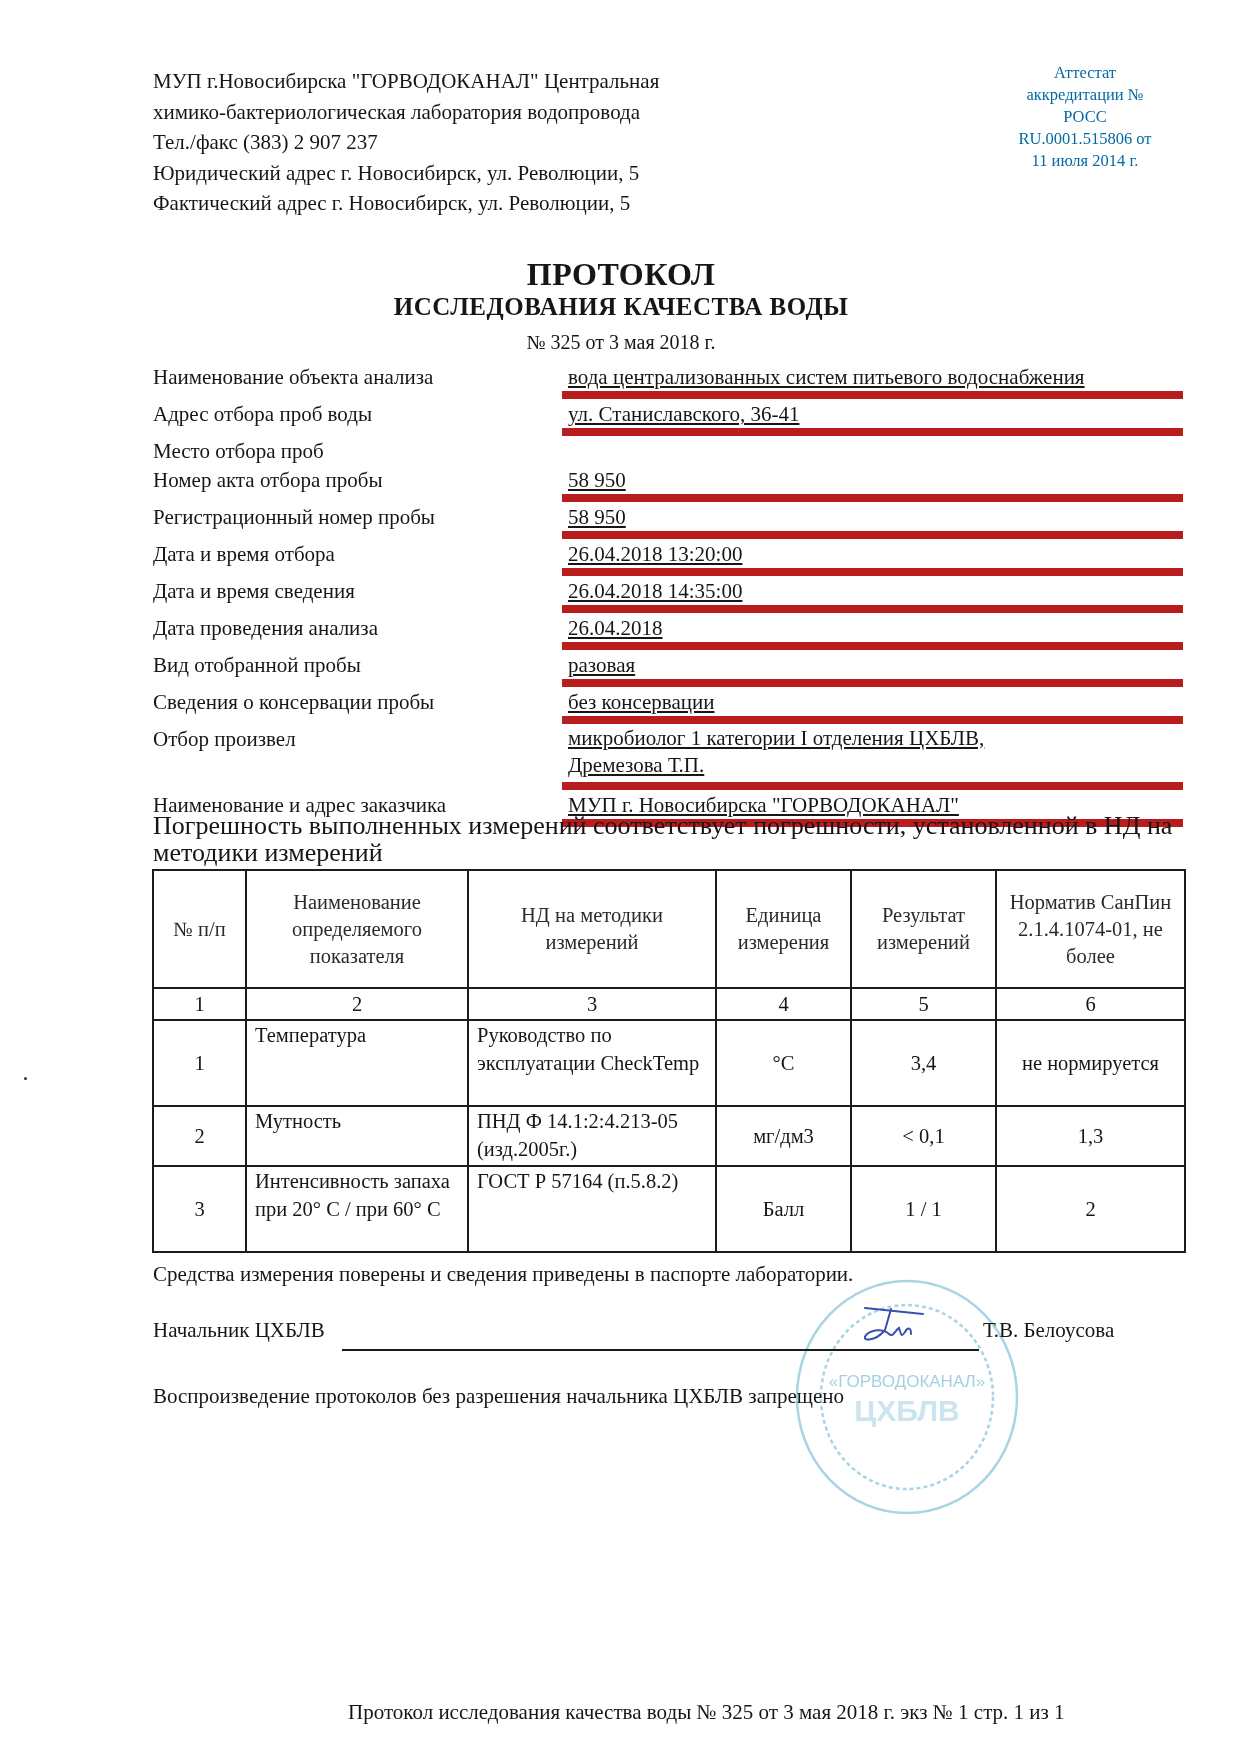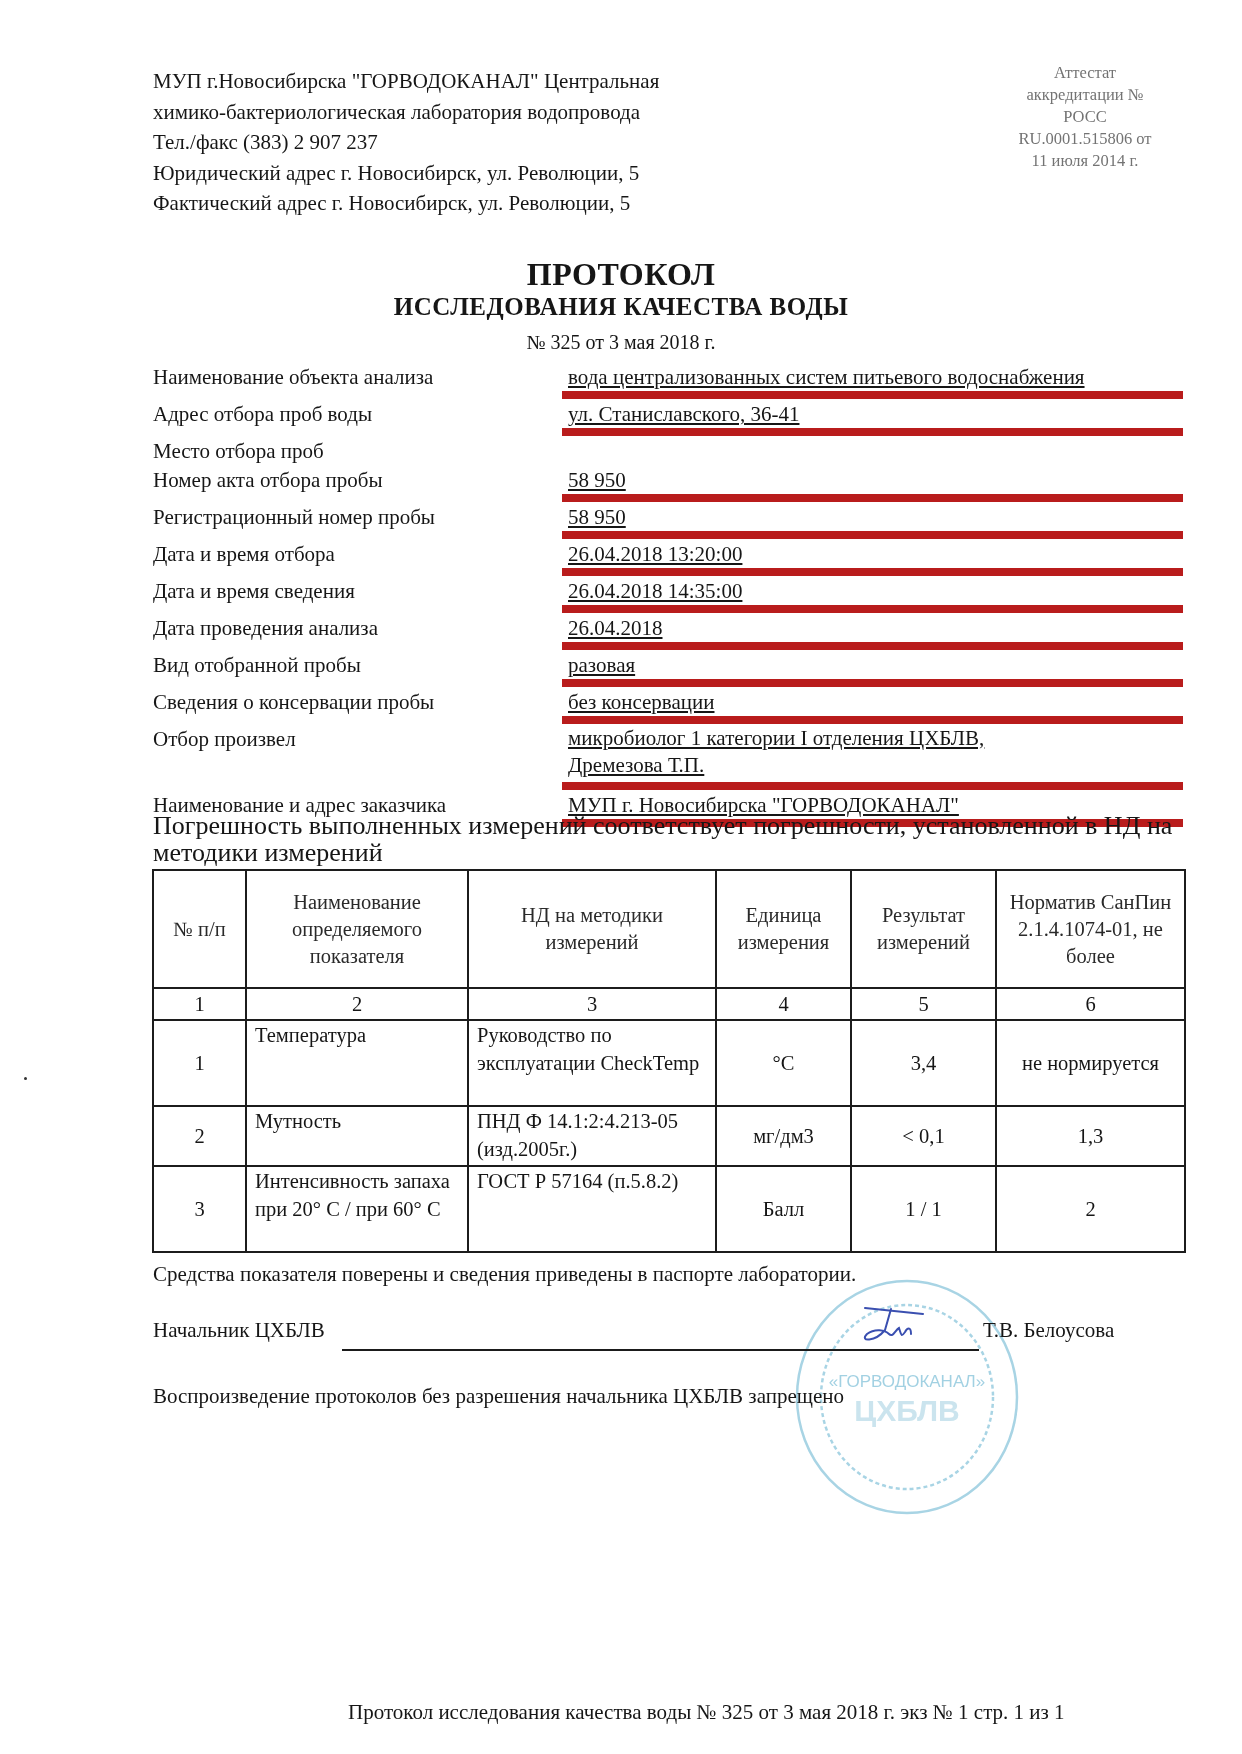--- a/index.html
+++ b/index.html
@@ -4,21 +4,21 @@
   <style>
     html, body { margin: 0; padding: 0; background: #ffffff; }
     body {
       width: 1242px; height: 1754px; position: relative; overflow: hidden;
       font-family: "Liberation Serif", "DejaVu Serif", serif;
       color: #161616;
     }
     .abs { position: absolute; }
     .org { left: 153px; top: 66px; font-size: 21px; line-height: 30.5px; }
     .org div { white-space: nowrap; }
-    .accr { left: 980px; top: 62px; width: 210px; text-align: center; font-size: 16.5px; line-height: 22px; color: #737373; }
+    .accr { left: 980px; top: 62px; width: 210px; text-align: center; font-size: 16.5px; line-height: 22px; color: #0369a1; }
     .title { left: 0; width: 1242px; text-align: center; }
     .t1 { top: 256px; font-size: 32px; font-weight: bold; letter-spacing: 0.5px; }
     .t2 { top: 293px; font-size: 25px; font-weight: bold; letter-spacing: 0.5px; }
     .t3 { top: 331px; font-size: 20px; }
     .fields { left: 153px; top: 362px; width: 1030px; font-size: 21px; }
     .frow { position: relative; display: flex; }
     .flabel { width: 410px; flex: none; line-height: 28px; padding-top: 1px; }
     .fval { flex: 1; line-height: 28px; padding-top: 1px; padding-left: 6px; border-bottom: 8px solid #b91c1c; margin-left: -1px; text-decoration: underline; }
     .fval.two { line-height: 27px; padding-bottom: 3px; }
     .note { left: 153px; top: 812px; width: 1030px; font-size: 26px; line-height: 27px; }
@@ -165,21 +165,21 @@
     <td class="c">3</td>
     <td class="l">Интенсивность запаха при 20° С / при 60° С</td>
     <td class="l">ГОСТ Р 57164 (п.5.8.2)</td>
     <td class="c">Балл</td>
     <td class="c">1 / 1</td>
     <td class="c">2</td>
   </tr>
 </tbody>
   </table>
 
-<div class="abs after">Средства показателя поверены и сведения приведены в паспорте лаборатории.</div>
+<div class="abs after">Средства измерения поверены и сведения приведены в паспорте лаборатории.</div>
 
 <svg class="abs stamp" viewBox="0 0 235 245">
   <g fill="none" stroke="#8cc6dc" stroke-width="2.5" opacity="0.75">
     <ellipse cx="117" cy="122" rx="110" ry="116"></ellipse>
     <ellipse cx="117" cy="122" rx="86" ry="92" stroke-dasharray="4 3"></ellipse>
   </g>
   <text x="117" y="112" text-anchor="middle" font-family="Liberation Sans, sans-serif" font-size="17" fill="#8cc6dc" opacity="0.8">«ГОРВОДОКАНАЛ»</text>
   <text x="117" y="146" text-anchor="middle" font-family="Liberation Sans, sans-serif" font-size="30" font-weight="bold" fill="#a9d3e3" opacity="0.6">ЦХБЛВ</text>
 </svg>
 

